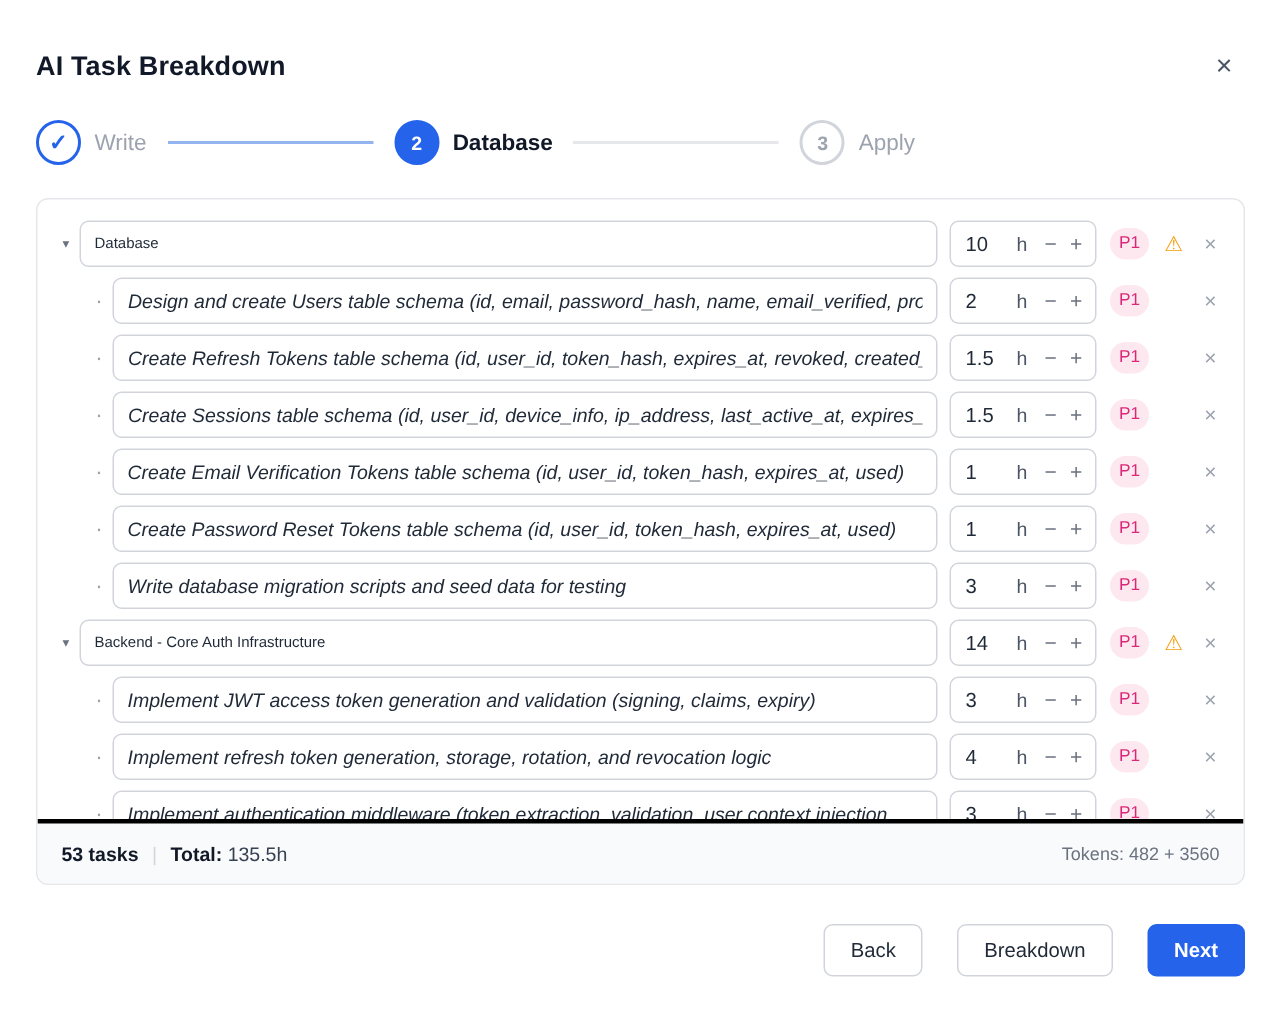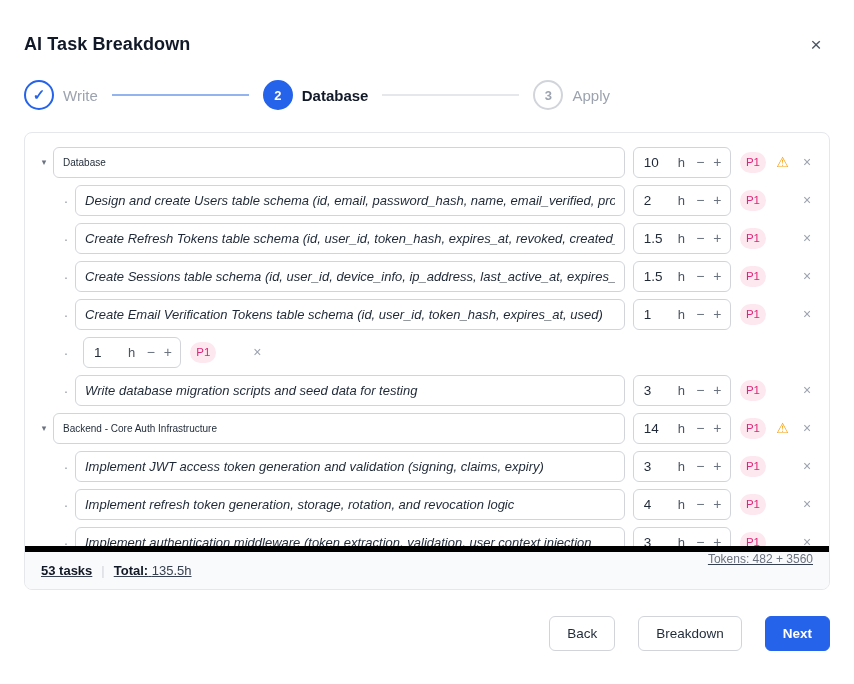--- a/index.html
+++ b/index.html
@@ -208,29 +208,29 @@
     margin-left: 8px;
     width: 16px;
     text-align: center;
     color: #9ca3af;
     font-size: 14px;
     cursor: pointer;
   }
 
   
   .summary {
-    border-top: 6px solid #000000;
+    border-top: 3px solid #000000;
     background: #f9fafb;
     height: 43px;
     display: flex;
+    align-items: center;
     justify-content: space-between;
     padding: 0 16px;
     font-size: 13px;
     color: #374151;
-    text-decoration: underline;
   }
   .summary-left { display: flex; align-items: center; gap: 9px; }
   .summary-left .count { font-weight: bold; color: #111827; }
   .summary-left .sep { color: #d1d5db; }
   .summary-left .total b { color: #111827; }
   .tokens { font-size: 12px; color: #6b7280; }
 
   
   .actions {
     display: flex;
@@ -345,20 +345,21 @@
             <span class="unit">h</span>
             <span class="step-btn">−</span>
             <span class="step-btn">+</span>
           </div>
           <div class="prio">P1</div>
           <div class="warn spacer"></div>
           <div class="del">×</div>
         </div>
         <div class="row child">
           <div class="bullet">·</div>
+          <input class="task-input" type="text" value="Create Password Reset Tokens table schema (id, user_id, token_hash, expires_at, used)" style="">
           <div class="hours-wrap">
             <input class="hours-input" type="text" value="1" style="">
             <span class="unit">h</span>
             <span class="step-btn">−</span>
             <span class="step-btn">+</span>
           </div>
           <div class="prio">P1</div>
           <div class="warn spacer"></div>
           <div class="del">×</div>
         </div>

